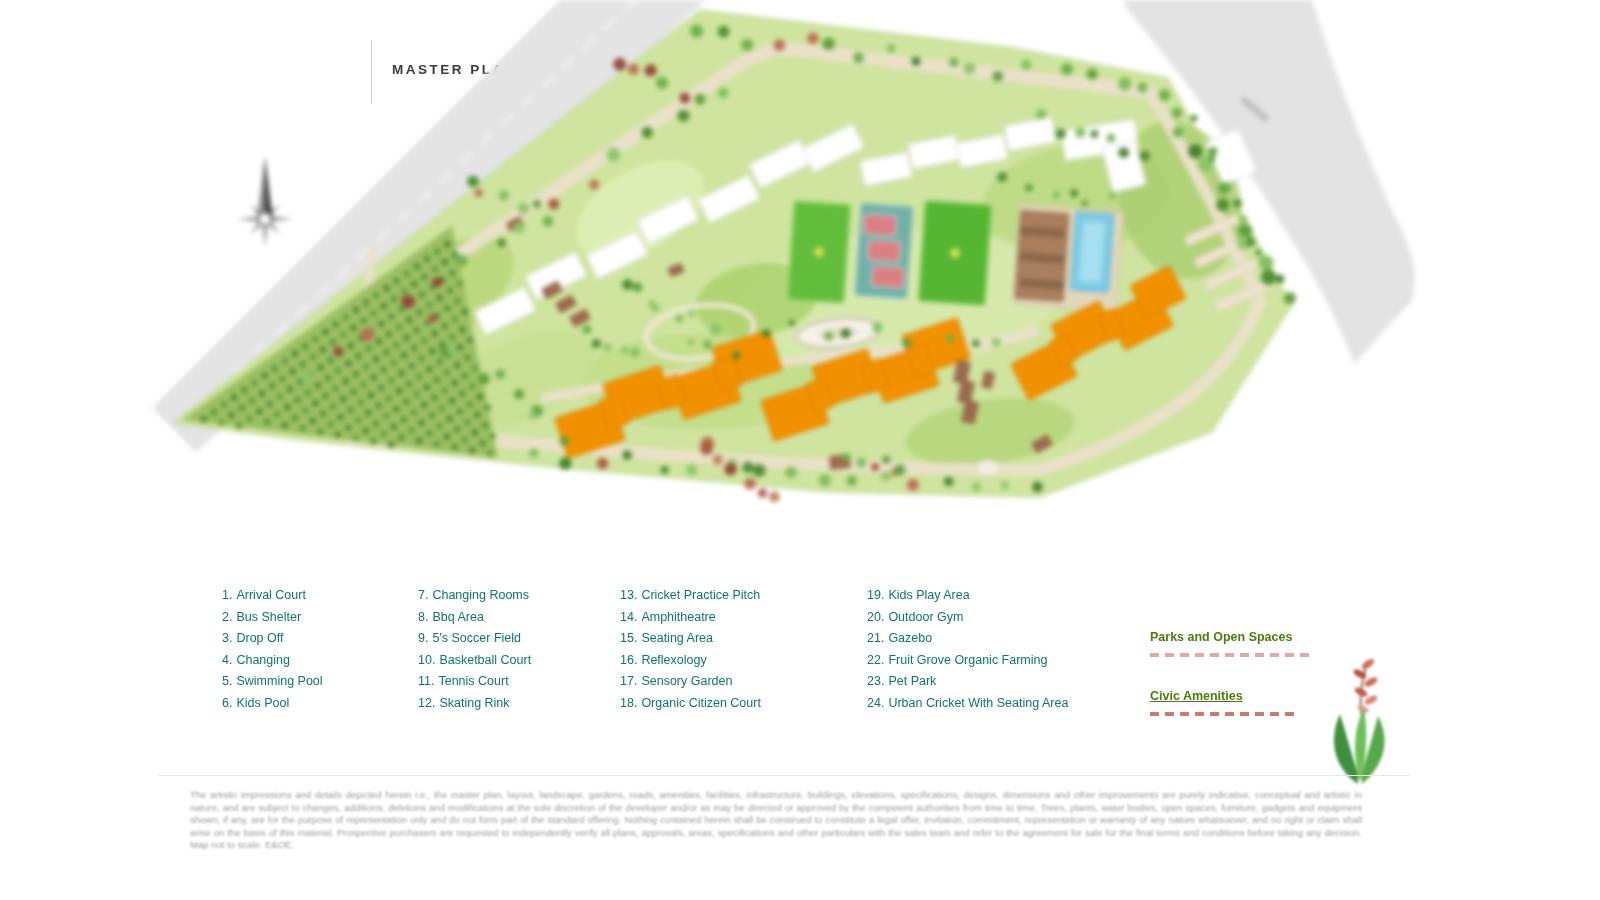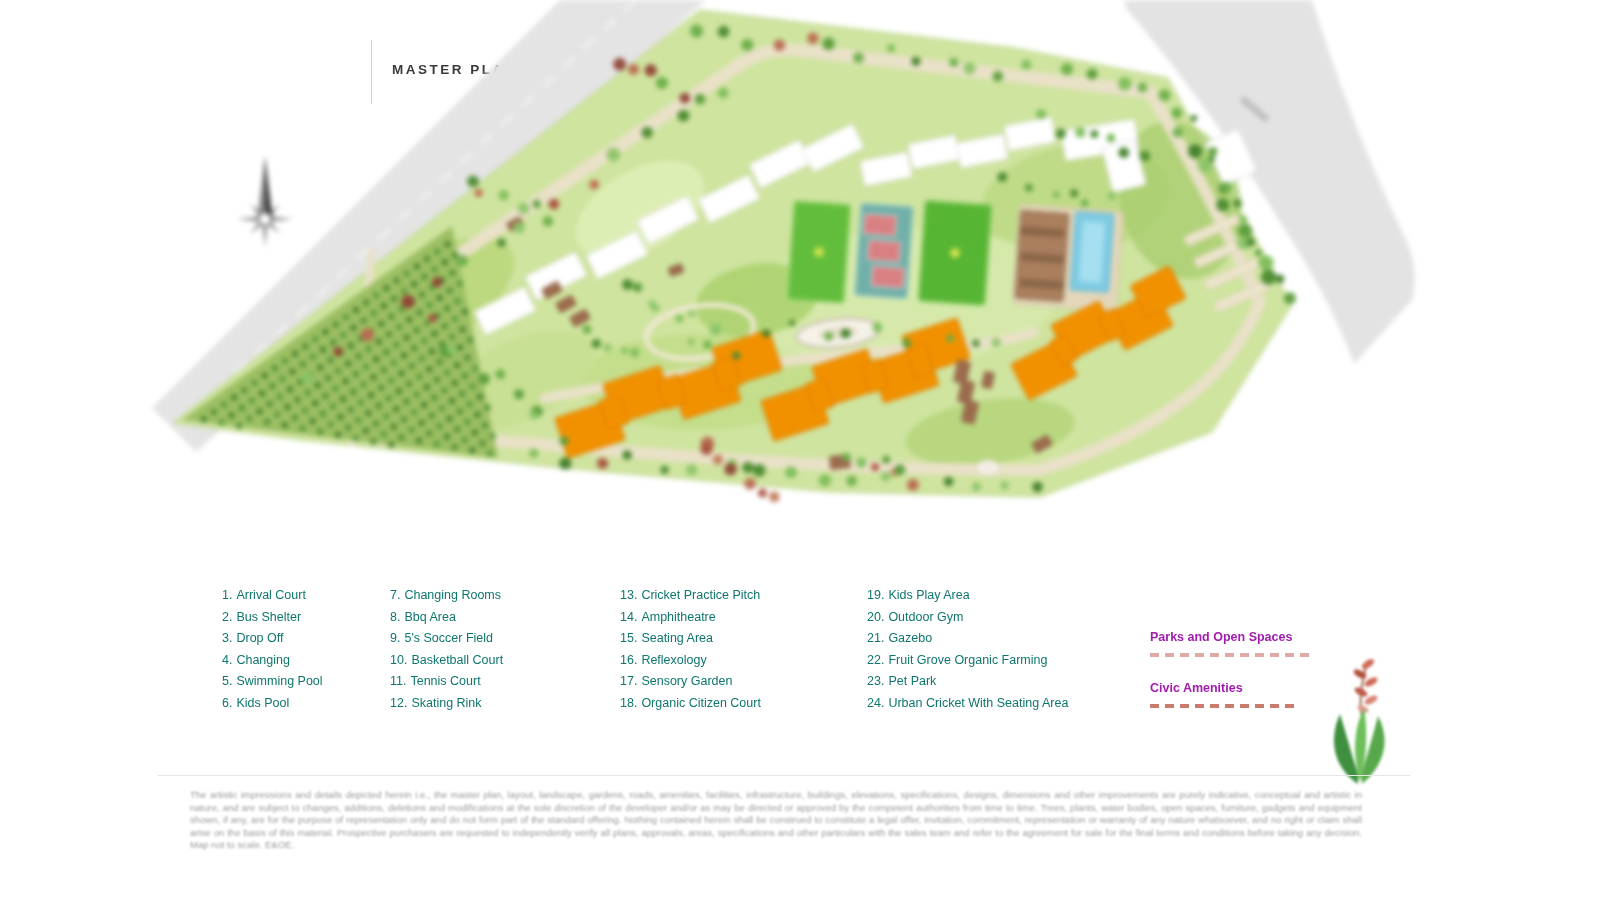--- a/index.html
+++ b/index.html
@@ -13,22 +13,22 @@
     position:absolute;left:392px;top:62px;margin:0;
     font-size:13.5px;font-weight:700;letter-spacing:2.5px;color:#3b3b3b;
     filter:blur(.6px);
   }
   #map-svg{position:absolute;left:0;top:0;filter:blur(2.4px);}
   #plant-svg{position:absolute;left:1318px;top:652px;filter:blur(1.4px);}
   .legend-col{position:absolute;top:585px;filter:blur(.7px);}
   .legend-item{font-size:12.5px;line-height:21.5px;color:#0f766e;white-space:nowrap;}
   .legend-item .num{display:inline-block;margin-right:4px;}
   .key-block{position:absolute;left:1150px;top:630px;filter:blur(.7px);}
-  .key-label{font-size:12.5px;font-weight:700;color:#a21caf;}
-  .key-label.civic{margin-top:24px;}
+  .key-label{font-size:12.5px;font-weight:700;color:#4d7c0f;}
+  .key-label.civic{margin-top:32px;text-decoration:underline;}
   .key-dashes{height:4px;margin-top:9px;width:162px;}
   .key-dashes.civic{width:150px;}
   .footer-divider{position:absolute;left:158px;top:775px;width:1252px;height:1px;background:#e6e6e6;}
   .disclaimer{
     position:absolute;left:190px;top:789px;width:1172px;margin:0;
     font-size:9.5px;line-height:12.6px;color:#9b9b9b;text-align:justify;
     filter:blur(1.1px);
   }
 </style>
 </head>
@@ -510,21 +510,21 @@
 
 <div id="legend">
     <div class="legend-col" style="left: 222px;">
       <div class="legend-item"><span class="num">1.</span><span>Arrival Court</span></div>
       <div class="legend-item"><span class="num">2.</span><span>Bus Shelter</span></div>
       <div class="legend-item"><span class="num">3.</span><span>Drop Off</span></div>
       <div class="legend-item"><span class="num">4.</span><span>Changing</span></div>
       <div class="legend-item"><span class="num">5.</span><span>Swimming Pool</span></div>
       <div class="legend-item"><span class="num">6.</span><span>Kids Pool</span></div>
     </div>
-    <div class="legend-col" style="left: 390px;">
+    <div class="legend-col" style="left: 418px;">
       <div class="legend-item"><span class="num">7.</span><span>Changing Rooms</span></div>
       <div class="legend-item"><span class="num">8.</span><span>Bbq Area</span></div>
       <div class="legend-item"><span class="num">9.</span><span>5's Soccer Field</span></div>
       <div class="legend-item"><span class="num">10.</span><span>Basketball Court</span></div>
       <div class="legend-item"><span class="num">11.</span><span>Tennis Court</span></div>
       <div class="legend-item"><span class="num">12.</span><span>Skating Rink</span></div>
     </div>
     <div class="legend-col" style="left: 620px;">
       <div class="legend-item"><span class="num">13.</span><span>Cricket Practice Pitch</span></div>
       <div class="legend-item"><span class="num">14.</span><span>Amphitheatre</span></div>

